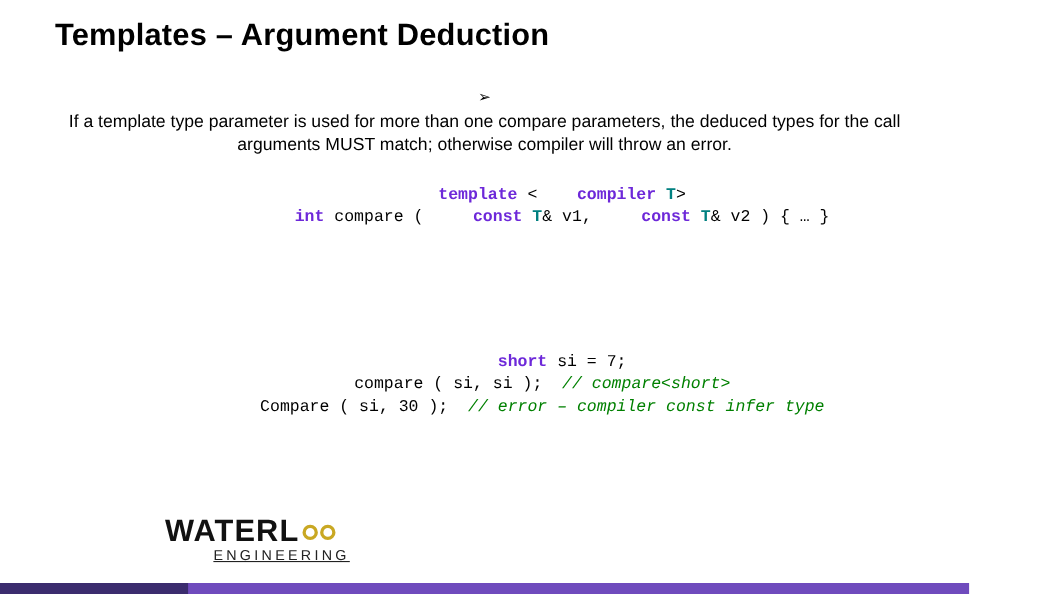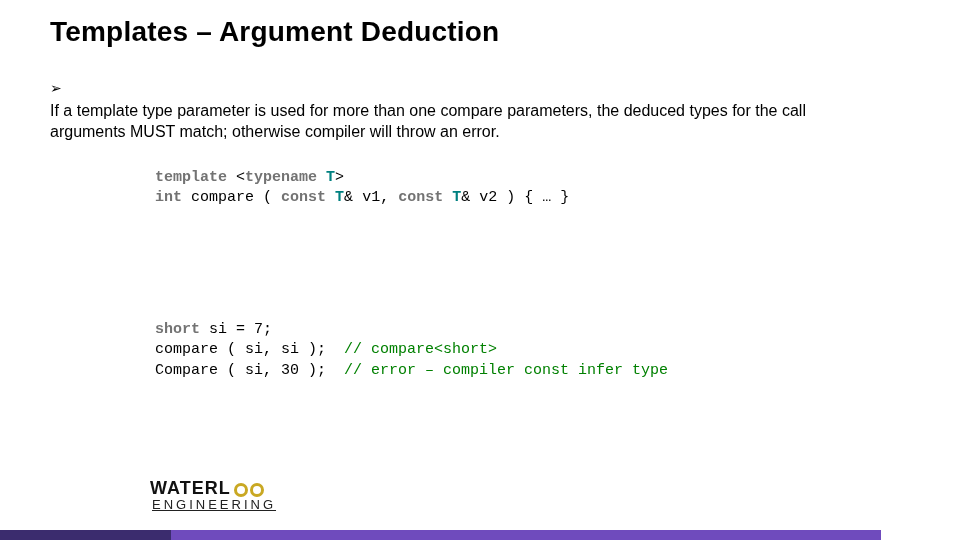--- a/index.html
+++ b/index.html
@@ -10,20 +10,21 @@
     background: #fff;
     font-family: Arial, Helvetica, sans-serif;
     color: #000;
     position: relative;
     overflow: hidden;
   }
   .slide {
     position: relative;
     width: 881px;
     height: 540px;
+    text-align: center;
   }
   .title {
     position: absolute;
     left: 50px;
     top: 16px;
     font-size: 28px;
     font-weight: bold;
     letter-spacing: 0.2px;
   }
   .bullet {
@@ -48,43 +49,43 @@
   .code {
     position: absolute;
     left: 155px;
     right: 50px;
     font-family: "Courier New", Courier, monospace;
     font-size: 15px;
     line-height: 1.35;
     white-space: pre;
     color: #000;
   }
-  .kw-blue   { color: #737373; font-weight: bold; }
+  .kw-blue   { color: #6d28d9; font-weight: bold; margin-left: 36px; }
   .kw-teal   { color: #008080; font-weight: bold; }
-  .cm-green  { color: #008000; }
+  .cm-green  { color: #008000; font-style: italic; }
   .punct     { color: #000; }
   
   .footer-left, .footer-right {
     position: absolute;
     bottom: 0;
     height: 10px;
   }
   .footer-left  { left: 0;  width: 250px; background: #3b2c6e; }
   .footer-right { right: 0; width: 710px; background: #6f4bbd; }
   .logo {
     position: absolute;
     left: 150px;
     bottom: 28px;
     width: 210px;
   }
   .logo .word {
     font-family: Arial, Helvetica, sans-serif;
     font-weight: 900;
     letter-spacing: 1px;
-    font-size: 18px;
+    font-size: 28px;
     color: #111;
     display: flex;
     align-items: center;
     gap: 2px;
   }
   .logo .oo {
     display: inline-flex;
     gap: 2px;
     margin: 0 1px;
   }
@@ -112,21 +113,21 @@
 
 <div class="slide">
 
   <div class="title">Templates – Argument Deduction</div>
 
   <div class="bullet" style="top:78px">
     <span class="arrow">➢</span>
     <span class="btxt">If a template type parameter is used for more than one compare parameters, the deduced types for the call arguments MUST match; otherwise compiler will throw an error.</span>
   </div>
 
-  <div class="code" style="top:168px"><span class="kw-blue">template</span><span class="punct"> </span><span class="punct">&lt;</span><span class="kw-blue">typename</span><span> </span><span class="kw-teal">T</span><span class="punct">&gt;</span>
+  <div class="code" style="top:168px"><span class="kw-blue">template</span><span class="punct"> </span><span class="punct">&lt;</span><span class="kw-blue">compiler</span><span> </span><span class="kw-teal">T</span><span class="punct">&gt;</span>
 <span class="kw-blue">int</span><span> </span><span>compare</span><span> ( </span><span class="kw-blue">const</span><span> </span><span class="kw-teal">T</span><span class="punct">&amp;</span><span> v1, </span><span class="kw-blue">const</span><span> </span><span class="kw-teal">T</span><span class="punct">&amp;</span><span> v2 </span><span>) { … }</span></div>
 
 
   <div class="code" style="top:320px"><span class="kw-blue">short</span><span> si = 7;</span>
 <span>compare ( si, si );  </span><span class="cm-green"><span>// </span><span>compare&lt;short&gt;</span></span>
 <span>Compare ( si, 30 );  </span><span class="cm-green">// error – compiler const infer type</span></div>
 
   <div class="logo">
     <div class="word">
       <span>WATERL</span>

